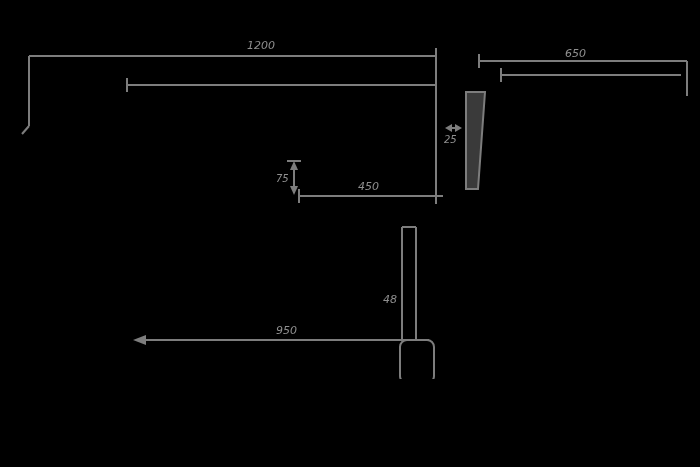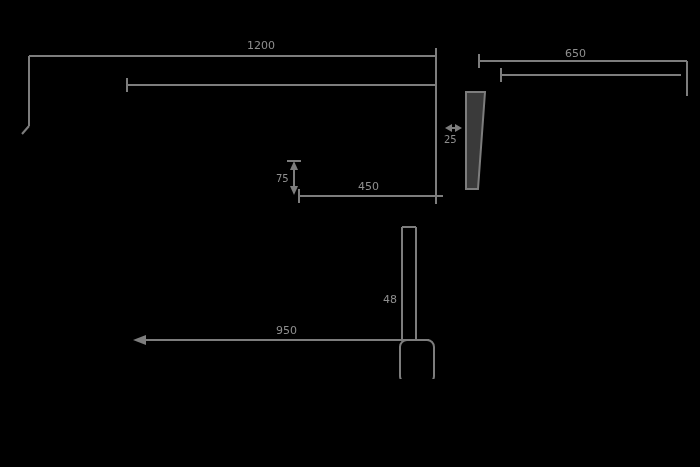--- a/index.html
+++ b/index.html
@@ -7,20 +7,21 @@
     padding: 0;
     background: #000000;
     font-family: "Liberation Sans", sans-serif;
   }
   #stage {
     position: relative;
     width: 700px;
     height: 379px;
     background: #737373;
     overflow: hidden;
+    font-style: italic;
   }
   svg text {
     font-family: "DejaVu Sans", "Liberation Sans", sans-serif;
   }
 </style>
 </head>
 <body>
 
 <div id="stage">
   <svg id="diagram-svg" width="700" height="467" viewBox="0 0 700 467" xmlns="http://www.w3.org/2000/svg">

